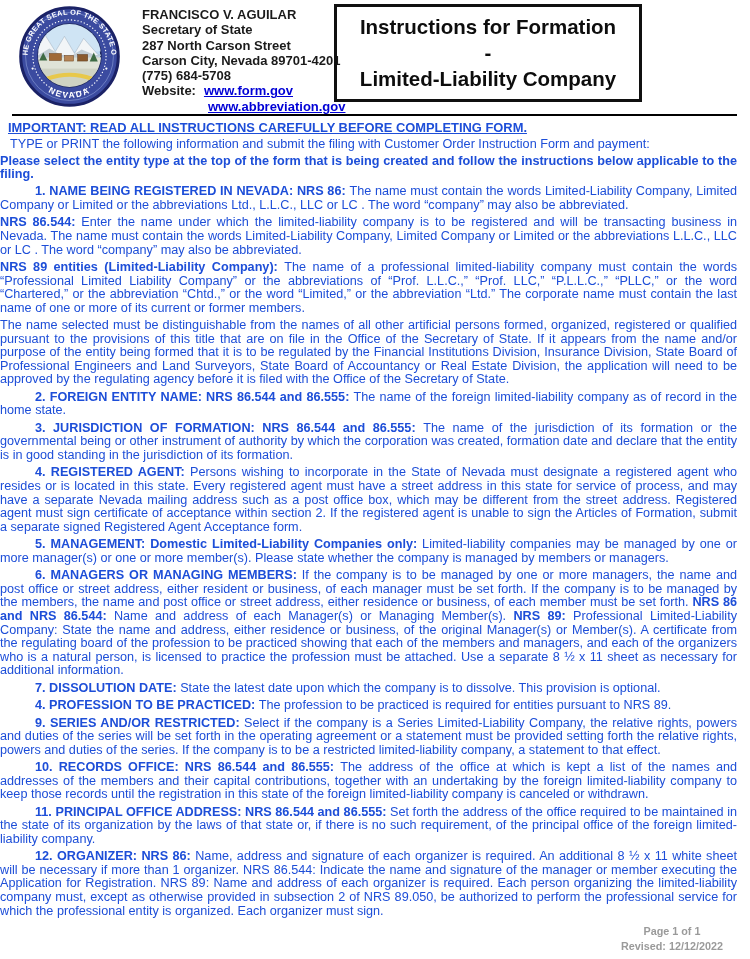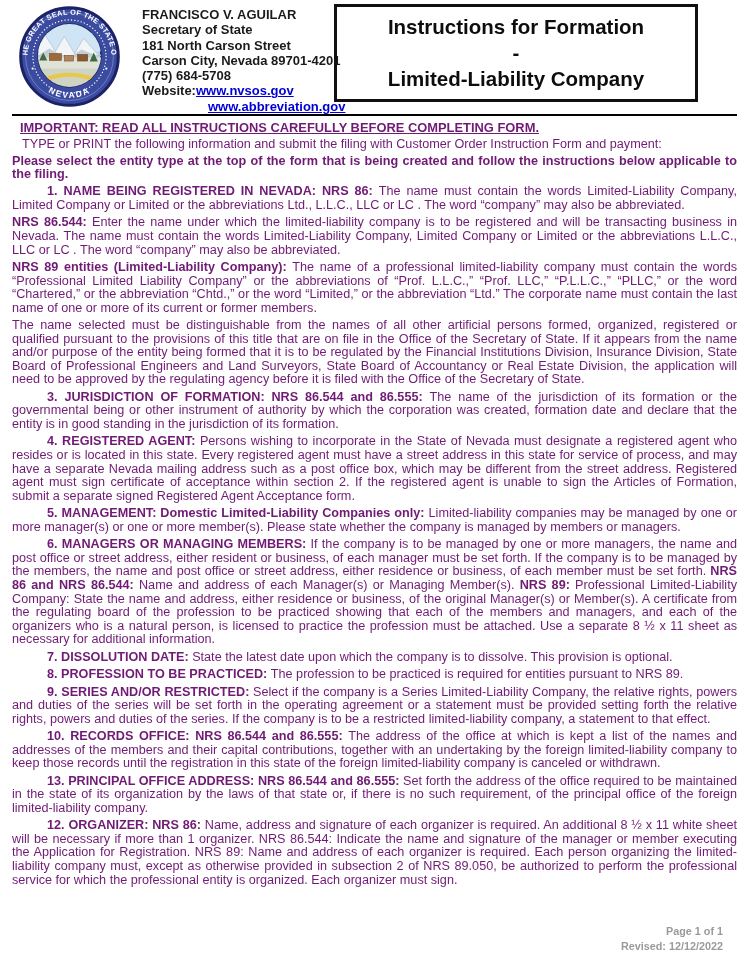--- a/index.html
+++ b/index.html
@@ -5,40 +5,40 @@
   * { margin:0; padding:0; box-sizing:border-box; }
   html,body { width:750px; height:959px; }
   body { font-family:"Liberation Sans", sans-serif; background:#ffffff; }
   .page { position:relative; width:750px; height:959px; background:#fff; overflow:hidden; color:#161616; }
 
   
   .hdr { position:relative; height:111px; }
   .seal { position:absolute; left:19px; top:6px; width:101px; height:101px; }
   .agency { position:absolute; left:142px; top:7px; font-weight:bold; font-size:13px; line-height:15.3px; color:#1a1a1a; white-space:nowrap; }
   .lnk { color:#0000d6; text-decoration:underline; cursor:pointer; }
-  .web1 .lbl { }
+  .web1 .lbl { margin-right:8px; }
   .web2 { padding-left:66px; }
-  .titlebox { position:absolute; left:334px; top:4px; width:364px; height:98px; border:3px solid #101010;
+  .titlebox { position:absolute; left:334px; top:4px; width:308px; height:98px; border:3px solid #101010;
               display:flex; flex-direction:column; align-items:center; justify-content:center;
               font-weight:bold; font-size:20.5px; line-height:26px; color:#0d0d0d; text-align:center; }
 
   .rule { border:none; border-top:2.6px solid #000; margin:3px 13px 5px 12px; }
 
   
-  .main { padding:0 13px 0 12px; font-size:12.65px; line-height:13.6px; color:#701a75; }
+  .main { padding:0 13px 0 0; font-size:12.65px; line-height:13.6px; color:#1d4ed8; }
   .important { margin:0 0 2px 8px; }
   .imp { font-weight:bold; text-decoration:underline; font-size:12.9px; }
   .typeprint { margin:0 0 3.5px 10px; }
   .select { font-weight:bold; margin:0 0 3.5px 0; text-align:justify; }
   .para { text-align:justify; margin:0 0 3.8px 0; }
   .para.ind { text-indent:35px; }
   .b { font-weight:bold; }
 
   
-  .footer { position:absolute; right:27px; bottom:6px; text-align:right; color:#9a9a9a; font-weight:bold; font-size:10.8px; line-height:14.5px;margin-left:39px; }
+  .footer { position:absolute; right:27px; bottom:6px; text-align:center; color:#9a9a9a; font-weight:bold; font-size:10.8px; line-height:14.5px;margin-left:39px; }
 </style>
 </head>
 <body>
 
 <div class="page">
 
   <div class="hdr">
     <svg class="seal" viewBox="0 0 100 100" aria-hidden="true">
       <defs>
         <path id="arcTop" d="M 8.5,50 A 41.5,41.5 0 0 1 91.5,50"></path>
@@ -70,25 +70,25 @@
         <rect x="14" y="62" width="72" height="20" fill="#cfd3c3"></rect>
         <path d="M 28,72 Q 50,64 72,72" fill="none" stroke="#e8c84a" stroke-width="4"></path>
       </g>
       <circle cx="13.5" cy="62" r="1.1" fill="#ffffff"></circle>
       <circle cx="86.5" cy="62" r="1.1" fill="#ffffff"></circle>
     </svg>
 
     <div class="agency">
       <div>FRANCISCO V. AGUILAR</div>
       <div>Secretary of State</div>
-      <div>181 North Carson Street</div>
+      <div>287 North Carson Street</div>
       <div>Carson City, Nevada 89701-4201</div>
       <div>(775) 684-5708</div>
       <div class="web1">
-        <span class="lbl">Website:</span><span class="lnk">www.nvsos.gov</span>
+        <span class="lbl">Website:</span><span class="lnk">www.form.gov</span>
       </div>
       <div class="web2">
         <span class="lnk">www.abbreviation.gov</span>
       </div>
     </div>
 
     <div class="titlebox">
       <div>Instructions for Formation</div>
       <div>-</div>
       <div>Limited-Liability Company</div>
@@ -99,29 +99,30 @@
 
   <div class="main">
     <p class="important"><span class="imp">IMPORTANT:  READ ALL INSTRUCTIONS CAREFULLY BEFORE COMPLETING FORM.</span></p>
     <p class="typeprint">TYPE or PRINT the following information and submit the filing with Customer Order Instruction Form and payment:</p>
     <p class="select">Please select the entity type at the top of the form that is being created and follow the instructions below applicable to the filing.</p>
     <div id="paragraphs">
         <p class="para ind"><span class="b">1. NAME BEING REGISTERED IN NEVADA: NRS 86: </span><span>The name must contain the words Limited-Liability Company, Limited Company or Limited or the abbreviations Ltd., L.L.C., LLC or LC . The word “company” may also be abbreviated.</span></p>
         <p class="para"><span class="b">NRS 86.544: </span><span>Enter the name under which the limited-liability company is to be registered and will be transacting business in Nevada. The name must contain the words Limited-Liability Company, Limited Company or Limited or the abbreviations L.L.C., LLC or LC . The word “company” may also be abbreviated.</span></p>
         <p class="para"><span class="b">NRS 89 entities (Limited-Liability Company): </span><span>The name of a professional limited-liability company must contain the words “Professional Limited Liability Company” or the abbreviations of “Prof. L.L.C.,” “Prof. LLC,” “P.L.L.C.,” “PLLC,” or the word “Chartered,” or the abbreviation “Chtd.,” or the word “Limited,” or the abbreviation “Ltd.” The corporate name must contain the last name of one or more of its current or former members.</span></p>
         <p class="para"><span>The name selected must be distinguishable from the names of all other artificial persons formed, organized, registered or qualified pursuant to the provisions of this title that are on file in the Office of the Secretary of State. If it appears from the name and/or purpose of the entity being formed that it is to be regulated by the Financial Institutions Division, Insurance Division, State Board of Professional Engineers and Land Surveyors, State Board of Accountancy or Real Estate Division, the application will need to be approved by the regulating agency before it is filed with the Office of the Secretary of State.</span></p>
+        <p class="para ind"><span class="b">2. FOREIGN ENTITY NAME: NRS 86.544 and 86.555: </span><span>The name of the foreign limited-liability company as of record in the home state.</span></p>
         <p class="para ind"><span class="b">3. JURISDICTION OF FORMATION: NRS 86.544 and 86.555: </span><span>The name of the jurisdiction of its formation or the governmental being or other instrument of authority by which the corporation was created, formation date and declare that the entity is in good standing in the jurisdiction of its formation.</span></p>
         <p class="para ind"><span class="b">4. REGISTERED AGENT: </span><span>Persons wishing to incorporate in the State of Nevada must designate a registered agent who resides or is located in this state. Every registered agent must have a street address in this state for service of process, and may have a separate Nevada mailing address such as a post office box, which may be different from the street address. Registered agent must sign certificate of acceptance within section 2. If the registered agent is unable to sign the Articles of Formation, submit a separate signed Registered Agent Acceptance form.</span></p>
         <p class="para ind"><span class="b">5. MANAGEMENT: Domestic Limited-Liability Companies only: </span><span>Limited-liability companies may be managed by one or more manager(s) or one or more member(s). Please state whether the company is managed by members or managers.</span></p>
         <p class="para ind"><span class="b">6. MANAGERS OR MANAGING MEMBERS: </span><span>If the company is to be managed by one or more managers, the name and post office or street address, either resident or business, of each manager must be set forth. If the company is to be managed by the members, the name and post office or street address, either residence or business, of each member must be set forth. </span><span class="b">NRS 86 and NRS 86.544: </span><span>Name and address of each Manager(s) or Managing Member(s). </span><span class="b">NRS 89: </span><span>Professional Limited-Liability Company: State the name and address, either residence or business, of the original Manager(s) or Member(s). A certificate from the regulating board of the profession to be practiced showing that each of the members and managers, and each of the organizers who is a natural person, is licensed to practice the profession must be attached. Use a separate 8 ½ x 11 sheet as necessary for additional information.</span></p>
         <p class="para ind"><span class="b">7. DISSOLUTION DATE: </span><span>State the latest date upon which the company is to dissolve. This provision is optional.</span></p>
-        <p class="para ind"><span class="b">8. PROFESSION TO BE PRACTICED: </span><span>The profession to be practiced is required for entities pursuant to NRS 89.</span></p>
+        <p class="para ind"><span class="b">4. PROFESSION TO BE PRACTICED: </span><span>The profession to be practiced is required for entities pursuant to NRS 89.</span></p>
         <p class="para ind"><span class="b">9. SERIES AND/OR RESTRICTED: </span><span>Select if the company is a Series Limited-Liability Company, the relative rights, powers and duties of the series will be set forth in the operating agreement or a statement must be provided setting forth the relative rights, powers and duties of the series. If the company is to be a restricted limited-liability company, a statement to that effect.</span></p>
         <p class="para ind"><span class="b">10. RECORDS OFFICE: NRS 86.544 and 86.555: </span><span>The address of the office at which is kept a list of the names and addresses of the members and their capital contributions, together with an undertaking by the foreign limited-liability company to keep those records until the registration in this state of the foreign limited-liability company is canceled or withdrawn.</span></p>
-        <p class="para ind"><span class="b">13. PRINCIPAL OFFICE ADDRESS: NRS 86.544 and 86.555: </span><span>Set forth the address of the office required to be maintained in the state of its organization by the laws of that state or, if there is no such requirement, of the principal office of the foreign limited-liability company.</span></p>
+        <p class="para ind"><span class="b">11. PRINCIPAL OFFICE ADDRESS: NRS 86.544 and 86.555: </span><span>Set forth the address of the office required to be maintained in the state of its organization by the laws of that state or, if there is no such requirement, of the principal office of the foreign limited-liability company.</span></p>
         <p class="para ind"><span class="b">12. ORGANIZER: NRS 86: </span><span>Name, address and signature of each organizer is required. An additional 8 ½ x 11 white sheet will be necessary if more than 1 organizer. NRS 86.544: Indicate the name and signature of the manager or member executing the Application for Registration. NRS 89: Name and address of each organizer is required. Each person organizing the limited-liability company must, except as otherwise provided in subsection 2 of NRS 89.050, be authorized to perform the professional service for which the professional entity is organized. Each organizer must sign.</span></p>
       </div>
   </div>
 
   <div class="footer">
     <div>Page 1 of 1</div>
     <div>Revised: 12/12/2022</div>
   </div>
 
 </div>

